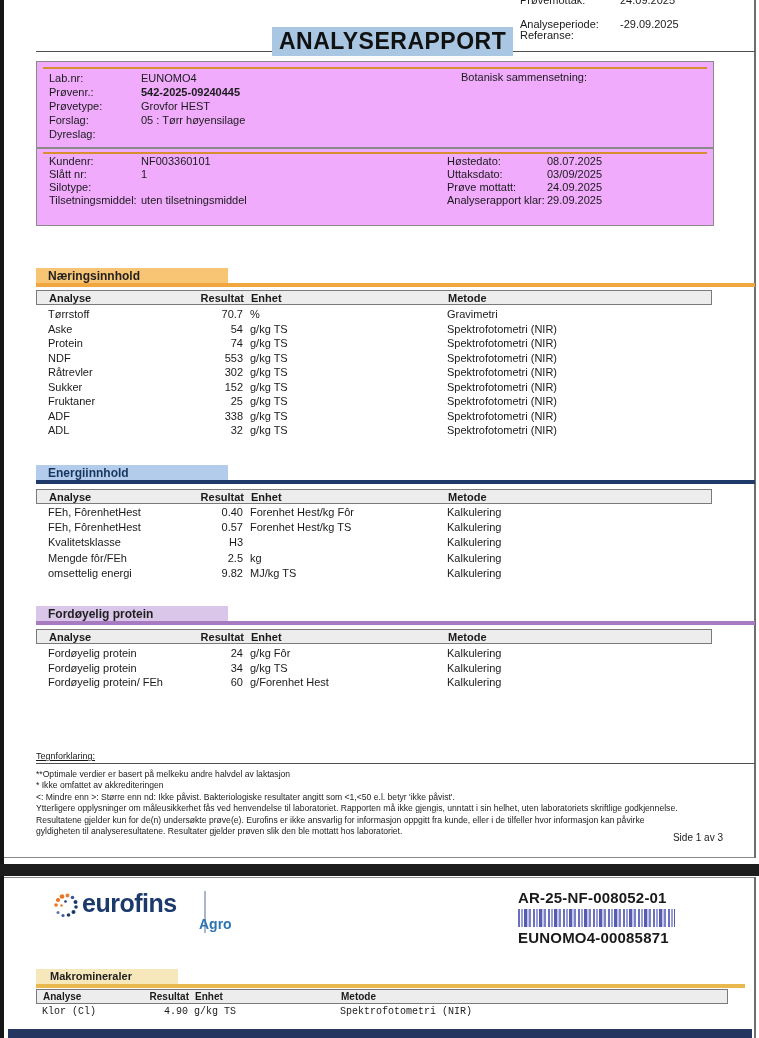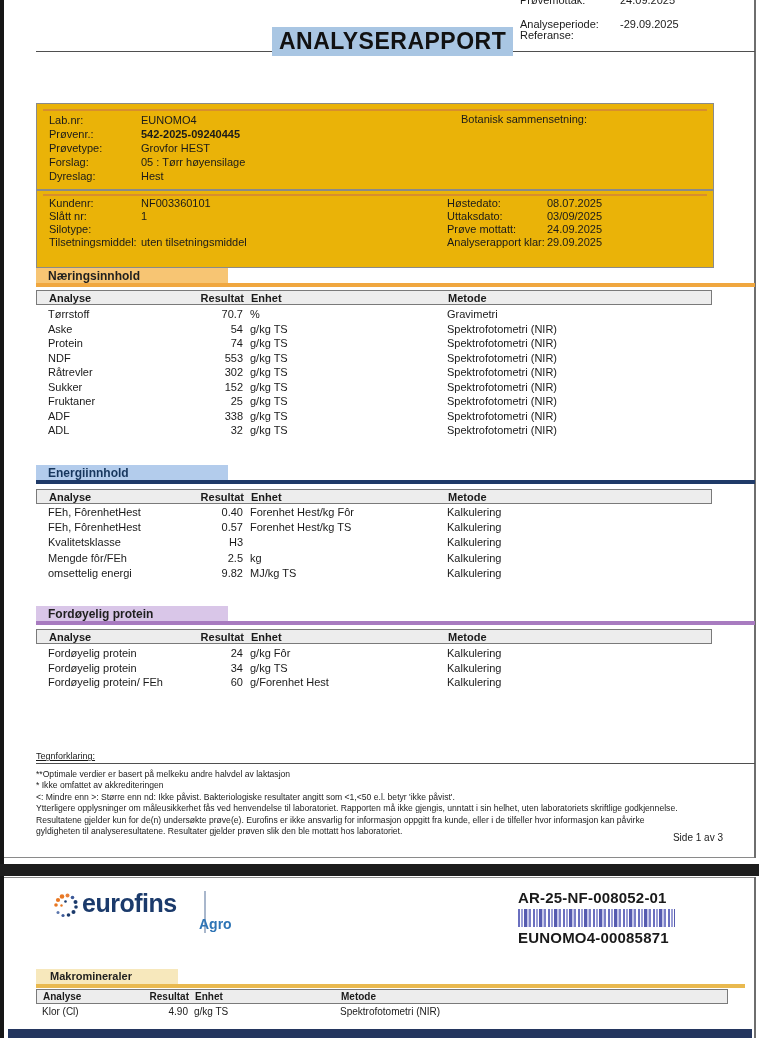--- a/index.html
+++ b/index.html
@@ -18,21 +18,21 @@
 
   
   .meta-row{left:520px;display:grid;grid-template-columns:100px 1fr;width:220px;line-height:13px;}
 
   
   .title-hr{left:36px;top:51px;width:719px;height:1px;background:#4f4f4f;}
   .report-title{left:272px;top:27px;background:#A9C6E3;padding:1px 7px;
                 font-size:23px;font-weight:bold;letter-spacing:.5px;color:#111;}
 
   
-  .ibox{border:1px solid #8a8a8a;background:#eab308;margin-top:42px;}
+  .ibox{border:1px solid #8a8a8a;background:#f0abfc;}
   .box1{left:36px;top:61px;width:676px;height:85px;}
   .box2{left:36px;top:148px;width:676px;height:76px;}
   .orange-rule{position:absolute;left:6px;right:6px;height:2px;background:#D78E2E;}
   .box1 .orange-rule{top:5px;} .box2 .orange-rule{top:3px;}
   .fields{position:absolute;left:12px;}
   .box1 .fields{top:9px;line-height:14px;}
   .box2 .fields{top:6px;line-height:13px;}
   .f-row{display:grid;grid-template-columns:92px 1fr;width:380px;}
   .box1 .f-row:nth-child(2) .f-value{font-weight:bold;}
   .botanisk{left:424px;top:9px;}
@@ -119,21 +119,20 @@
         <div class="f-row">
         <span class="f-label">Prøvetype:</span>
           <span class="f-value">Grovfor HEST</span>
       </div>
         <div class="f-row">
         <span class="f-label">Forslag:</span>
           <span class="f-value">05 : Tørr høyensilage</span>
       </div>
         <div class="f-row">
         <span class="f-label">Dyreslag:</span>
-          <span class="f-value">Hest</span>
       </div>
       </div>
     <div class="abs botanisk">Botanisk sammensetning:</div>
   </div>
 
   <div class="abs ibox box2">
     <div class="orange-rule"></div>
     <div class="fields">
         <div class="f-row">
         <span class="f-label">Kundenr:</span>
@@ -343,21 +342,21 @@
   <div class="abs sample-code">EUNOMO4-00085871</div>
 
   <div class="abs sec-title hl-makro" style="left:36px;top:969px;width:142px;height:16px;font-size:11px;padding-left:14px;">Makromineraler</div>
   <div class="abs sec-bar bar-makro" style="left:36px;top:984px;width:709px;"></div>
   <div class="abs t-head grid2 fs10" style="left:36px;top:989px;width:692px;height:15px;">
     <span class="td a">Analyse</span>
     <span class="td r">Resultat</span>
     <span class="td e">Enhet</span>
     <span class="td m">Metode</span>
   </div>
-  <div class="abs t4 fs10" style="left:36px;top:1005px;width:692px;">
+  <div class="abs t4 fs10" style="left:36px;top:1005px;width:692px;font-family:Liberation Mono, monospace;">
       <div class="t-row grid2">
       <span class="td a">Klor (Cl)</span>
       <span class="td r">4.90</span>
       <span class="td e">g/kg TS</span>
       <span class="td m">Spektrofotometri (NIR)</span>
     </div>
     </div>
 
   <div class="abs bottom-bar"></div>
 </div>

